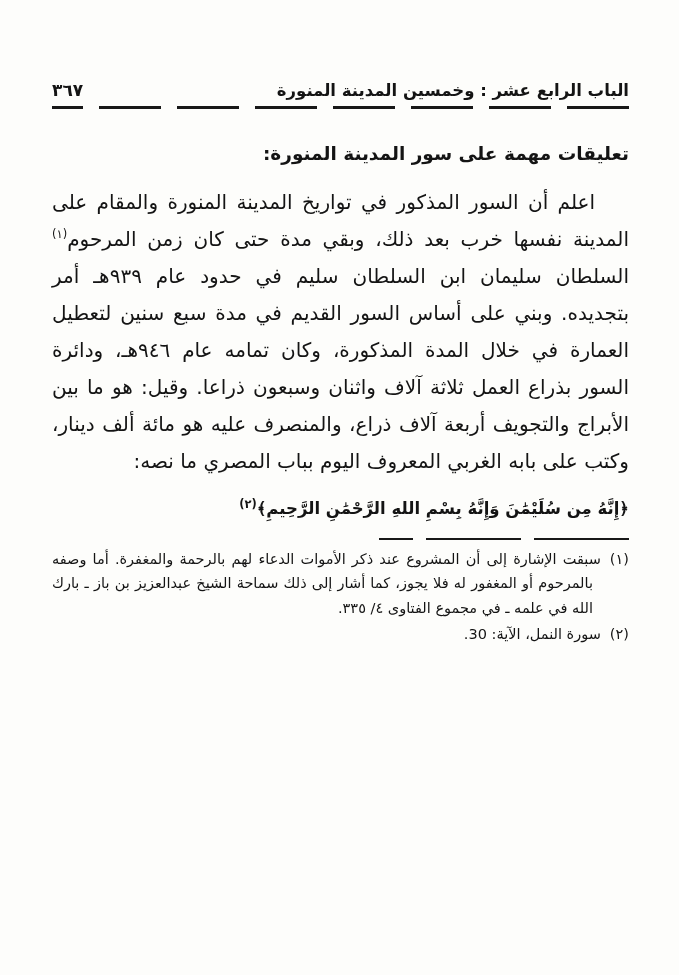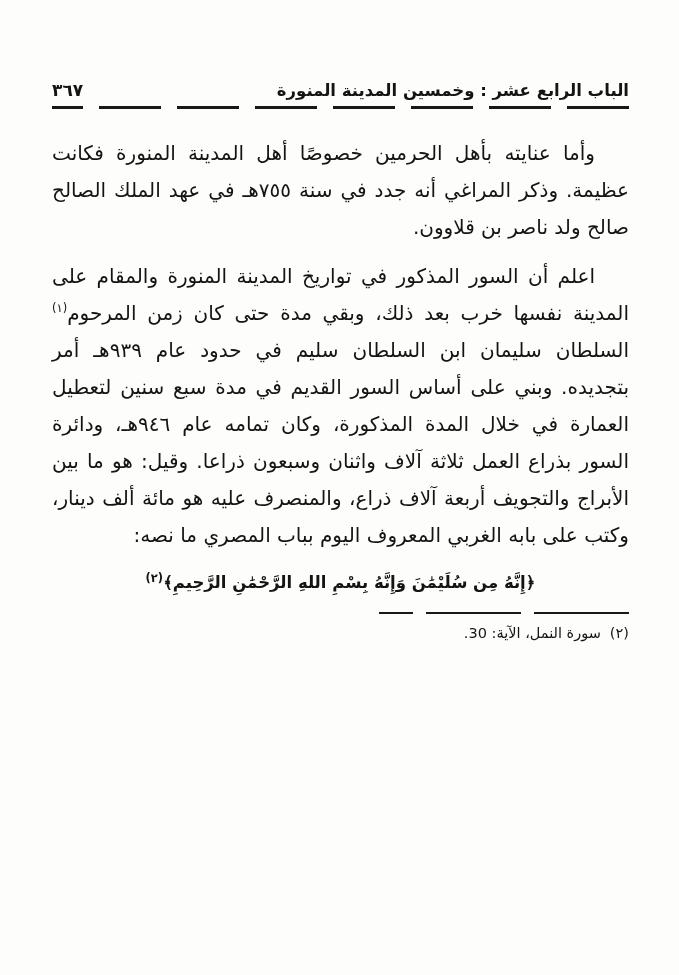--- a/index.html
+++ b/index.html
@@ -61,21 +61,21 @@
     font-weight: normal;
   }
   sup.fn-ref {
     font-size: 11.5px;
     line-height: 0;
     vertical-align: super;
     letter-spacing: -0.5px;
   }
   
   .verse-line {
-    text-align: center;
+    text-align: right;
     margin: 14px 0 10px 0;
     font-size: 16.5px;
     font-weight: bold;
     line-height: 30px;
   }
   
   .footnotes {
     margin-top: 14px;
   }
   .fn-rule {
@@ -102,30 +102,31 @@
 <div class="page">
 
   <header class="page-header">
     <div class="chapter-title">الباب الرابع عشر : وخمسين المدينة المنورة</div>
     <div class="page-number">٣٦٧</div>
   </header>
   <div class="header-rule"></div>
 
   <main class="body-text">
 
-    <p class="para">وأما عنايته بأهل الحرمين خصوصًا أهل المدينة المنورة فكانت عظيمة. وذكر المراغي أنه جدد في سنة ٧٥٥هـ في عهد الملك الصالح صالح ولد ناصر بن قلاوون.</p>
 
 
+    <h2 class="section-heading">تعليقات مهمة على سور المدينة المنورة:</h2>
 
     <p class="para"><span>اعلم أن السور المذكور في تواريخ المدينة المنورة والمقام على المدينة نفسها خرب بعد ذلك، وبقي مدة حتى كان زمن المرحوم</span><sup class="fn-ref">(١)</sup><span class="bold-inline"> السلطان سليمان ابن السلطان سليم في حدود عام ٩٣٩هـ أمر بتجديده.</span><span> وبني على أساس السور القديم في مدة سبع سنين لتعطيل العمارة في خلال المدة المذكورة، وكان تمامه عام ٩٤٦هـ، ودائرة السور بذراع العمل ثلاثة آلاف واثنان وسبعون ذراعا. وقيل: هو ما بين الأبراج والتجويف أربعة آلاف ذراع، والمنصرف عليه هو مائة ألف دينار، وكتب على بابه الغربي المعروف اليوم بباب المصري ما نصه:</span></p>
 
     <div class="verse-line"><span>﴿إِنَّهُ مِن سُلَيْمَٰنَ وَإِنَّهُ بِسْمِ اللهِ الرَّحْمَٰنِ الرَّحِيمِ﴾</span><sup class="fn-ref">(٢)</sup></div>
 
   </main>
 
   <footer class="footnotes">
     <div class="fn-rule"></div>
 
+    <div class="footnote"><span class="fn-marker">(١)</span><span>سبقت الإشارة إلى أن المشروع عند ذكر الأموات الدعاء لهم بالرحمة والمغفرة. أما وصفه بالمرحوم أو المغفور له فلا يجوز، كما أشار إلى ذلك سماحة الشيخ عبدالعزيز بن باز ـ بارك الله في علمه ـ في مجموع الفتاوى ٤/ ٣٣٥.</span></div>
 
     <div class="footnote"><span class="fn-marker">(٢)</span><span>سورة النمل، الآية: 30.</span></div>
   </footer>
 
 </div>
 
 </body></html>

